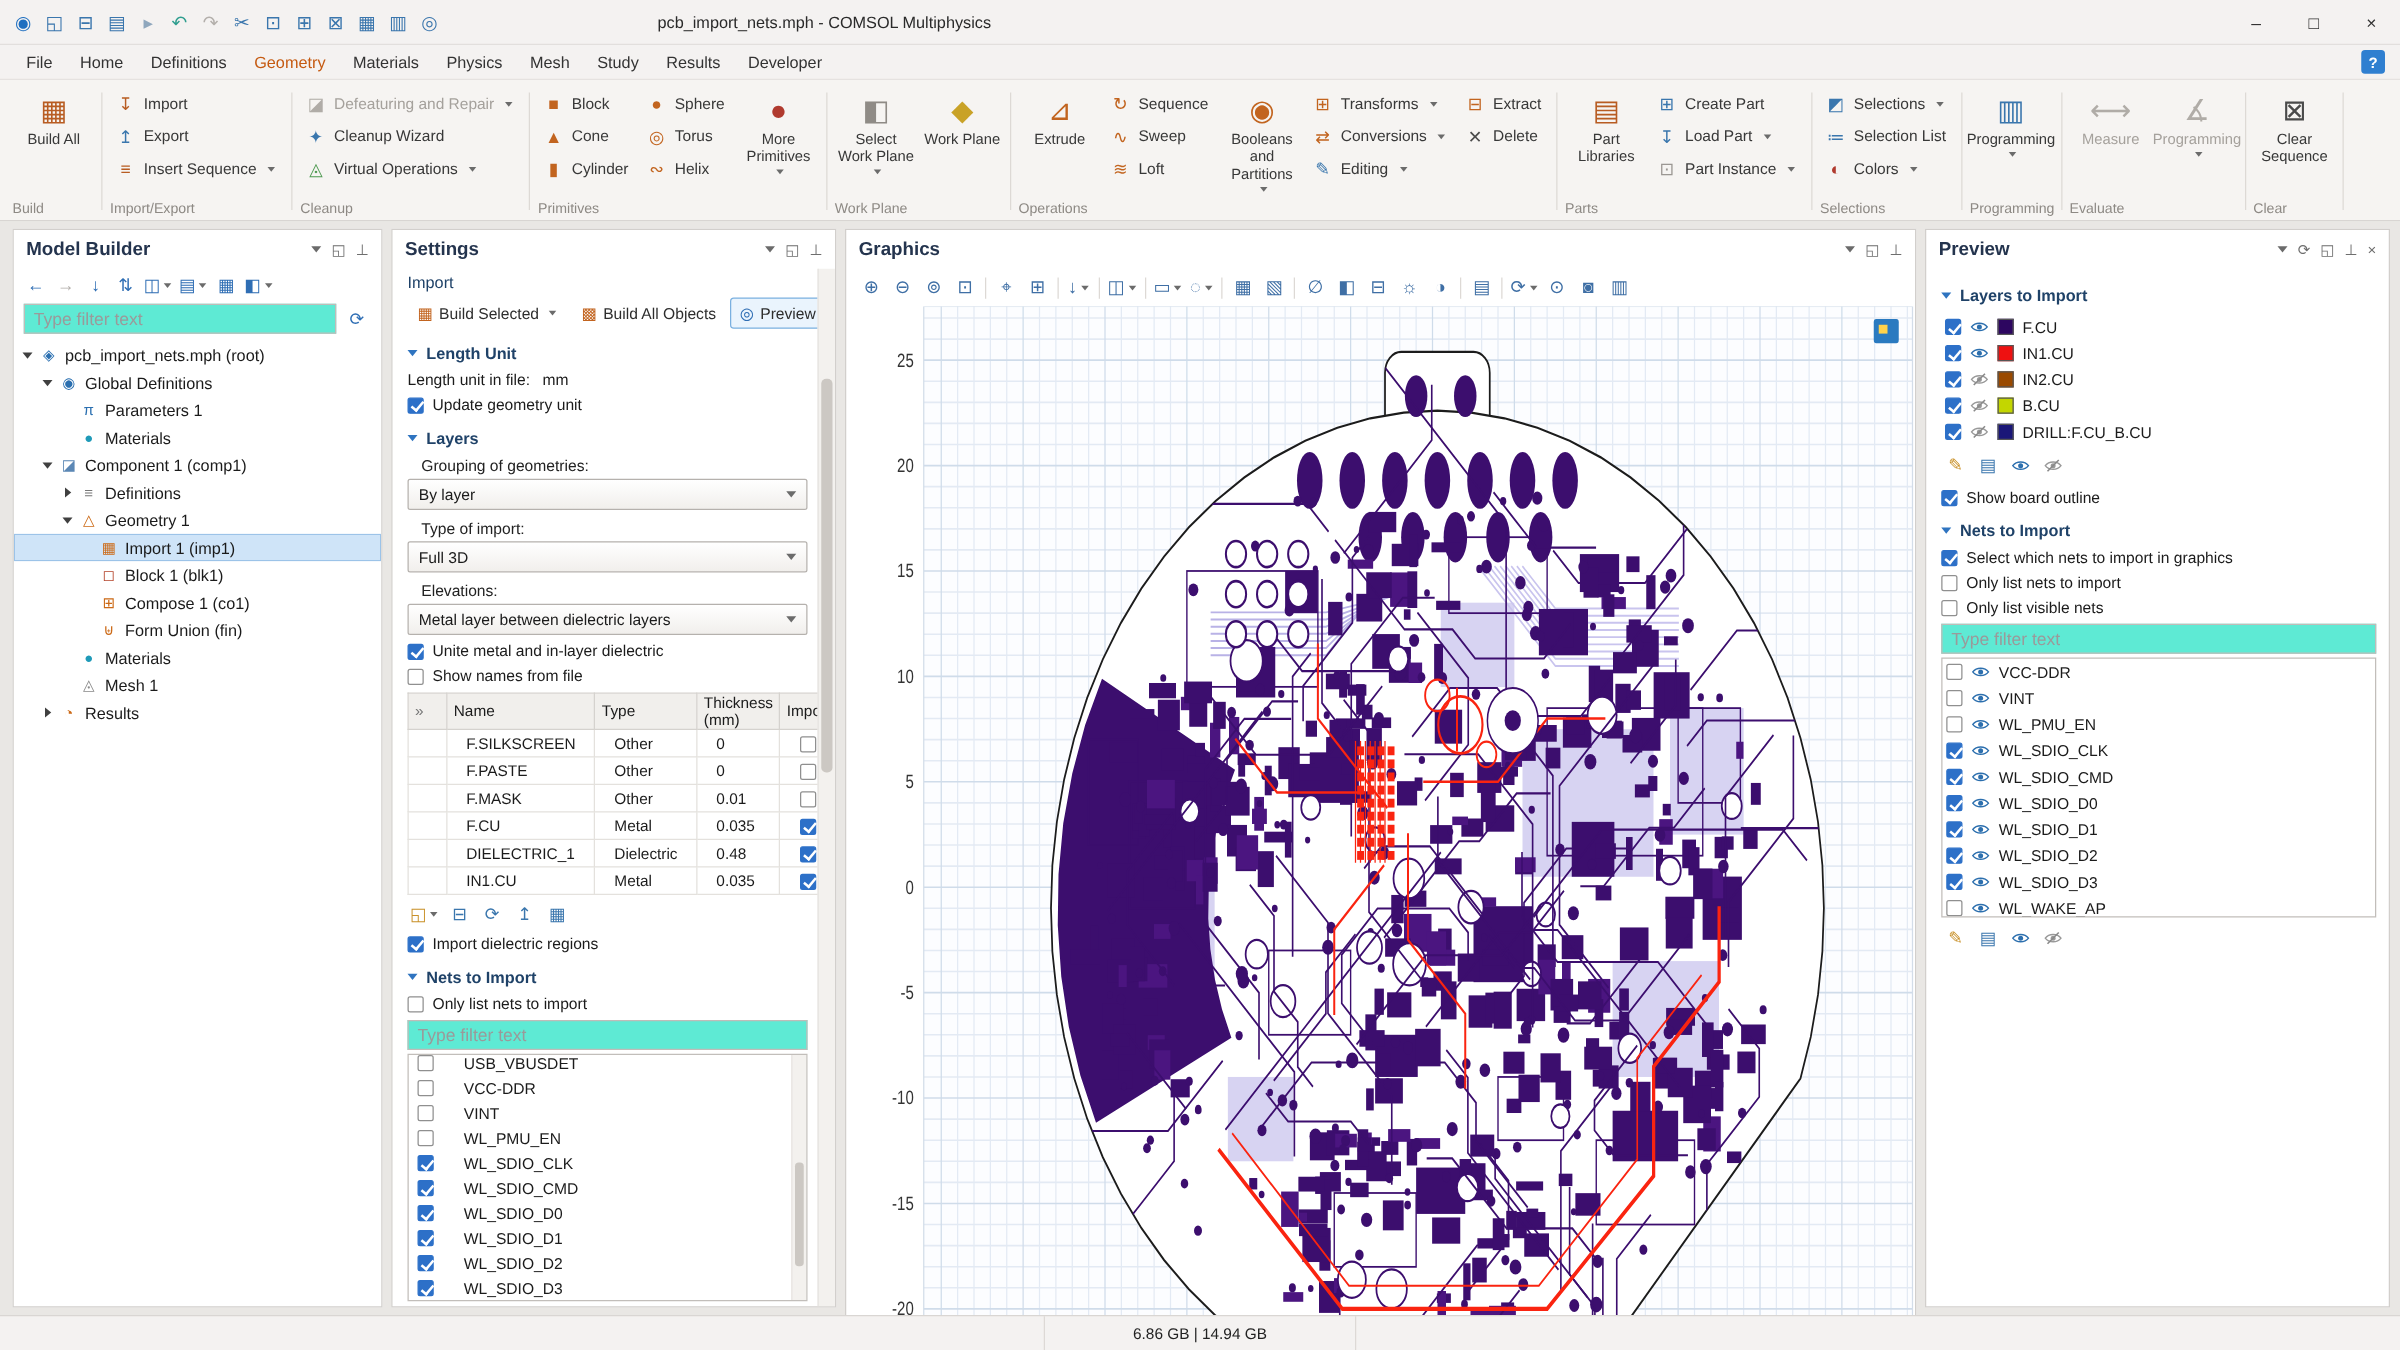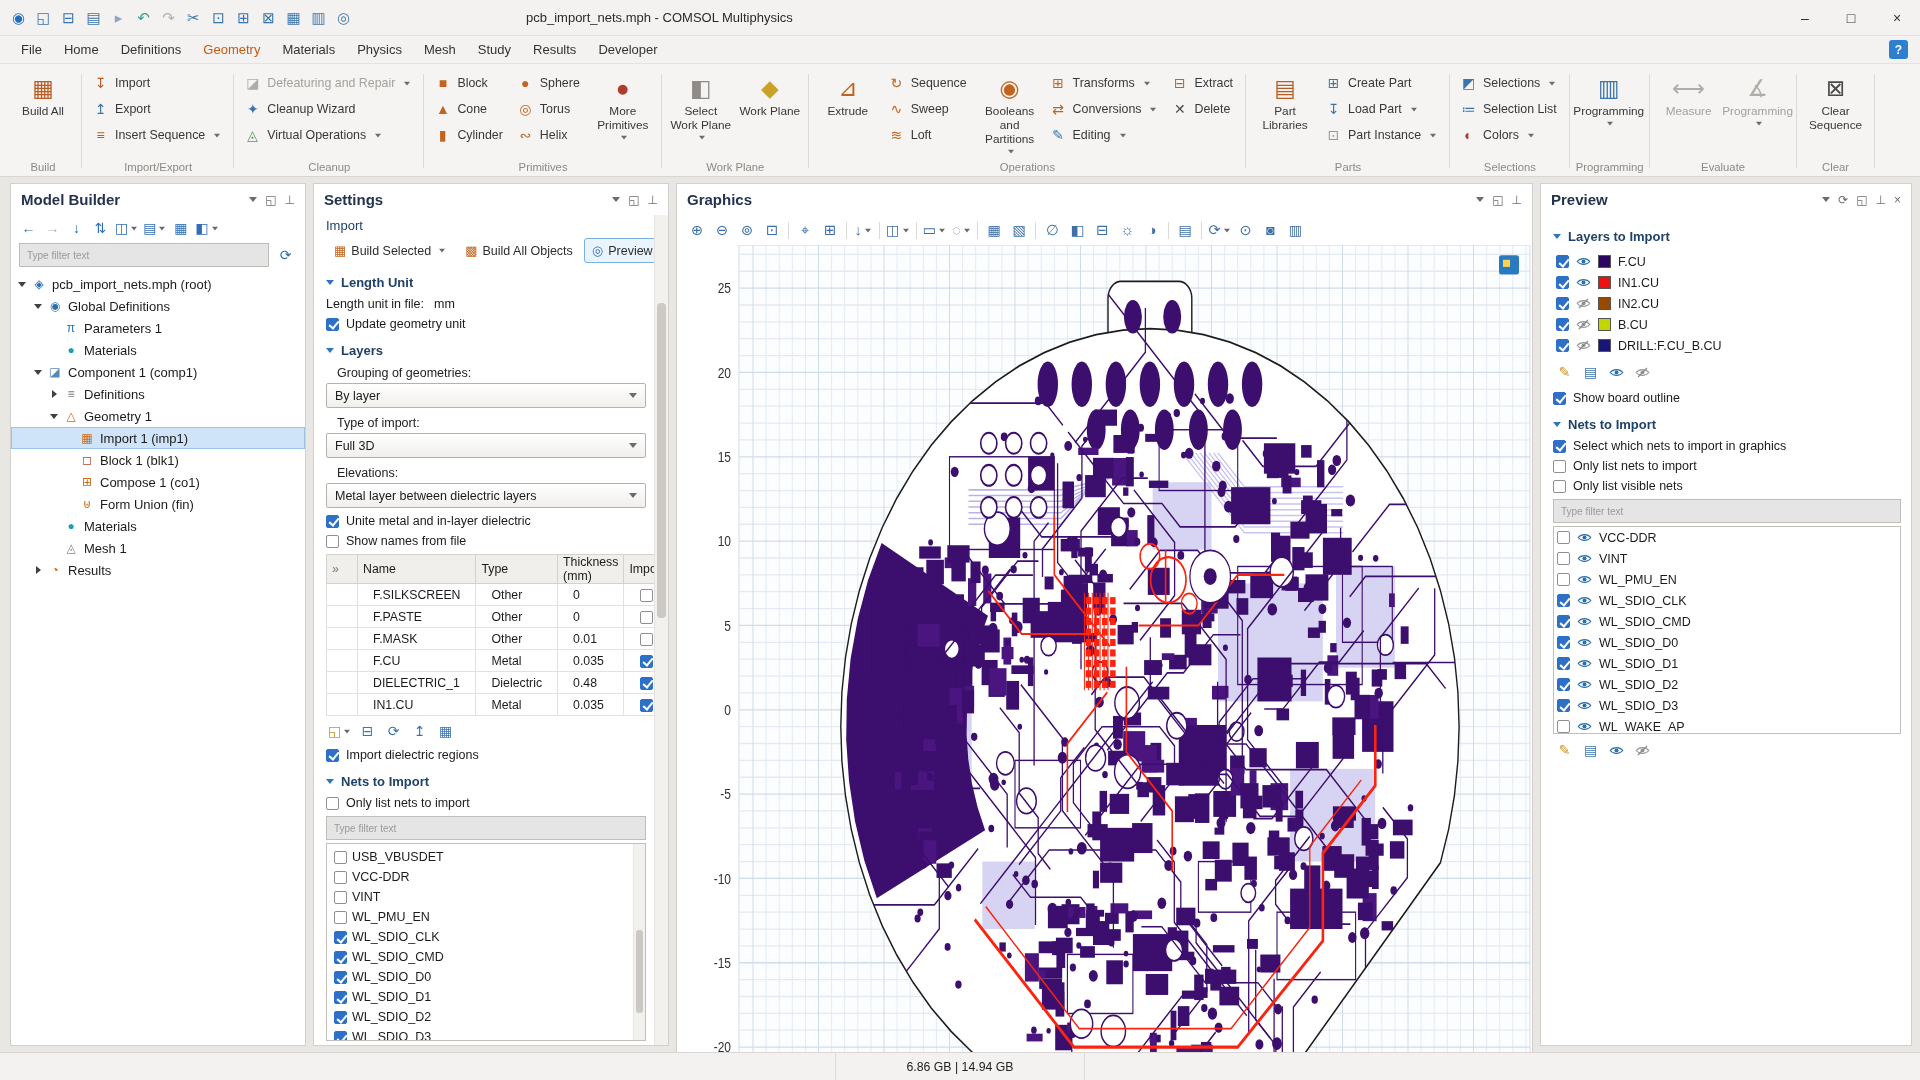--- a/index.html
+++ b/index.html
@@ -28,21 +28,21 @@
 #menubar-items{display:flex;align-items:center}
 .menu-item{padding:4px 11px;font-size:13px;color:#333;border-radius:3px}
 .menu-item.active{color:#c55a11}
 #help-btn{margin-left:auto;margin-right:12px;width:19px;height:19px;background:#2f7fd0;color:#fff;border-radius:3px;display:flex;align-items:center;justify-content:center;font-size:12px;font-weight:bold}
 
 
 #ribbon{height:113px;background:#f6f4f2;border-bottom:1px solid #d8d5d2;display:flex;align-items:stretch;padding:2px 2px 0 4px;overflow:hidden}
 .rgroup{display:flex;flex-direction:column;padding:1px 6px 0;position:relative;flex:none}
 .rgroup::after{content:"";position:absolute;right:0;top:8px;bottom:8px;width:1px;background:#ddd9d5}
 .rgroup-body{flex:1;display:flex;align-items:flex-start;gap:3px}
-.rgroup-label{height:17px;line-height:17px;text-align:center;font-size:11.3px;color:#8d8984}
+.rgroup-label{height:17px;line-height:17px;font-size:11.3px;color:#8d8984}
 .rstack{display:flex;flex-direction:column;padding-top:3px}
 .rsmall{display:flex;align-items:center;gap:6px;height:26px;padding:0 7px 0 4px;font-size:12.4px;color:#383838;border-radius:3px;white-space:nowrap}
 .rsmall .rg{width:17px;text-align:center;font-size:14px;flex:none}
 .rbig{width:66px;display:flex;flex-direction:column;align-items:center;text-align:center;padding:5px 2px 0;font-size:11.8px;color:#383838;line-height:1.18;border-radius:3px}
 .rbig .rg{font-size:23px;height:33px;display:flex;align-items:center;justify-content:center}
 .rbig .rlab{display:flex;flex-wrap:wrap;justify-content:center;align-items:center;gap:2px}
 .rdis{color:#a5a19c}
 
 
 #workspace{position:absolute;top:177px;left:0;right:0;bottom:28px;display:flex;gap:7px;padding:6px 8px 6px 10px;background:#e9e7e4}
@@ -55,21 +55,21 @@
 #preview-panel{width:372px;flex:none}
 .panel-header{height:31px;flex:none;display:flex;align-items:center;padding:0 10px}
 .panel-title{font-size:15px;font-weight:bold;color:#24344e}
 .ph-icons{margin-left:auto;display:flex;align-items:center;gap:8px}
 .phg{color:#6e6e6e;font-size:12px}
 
 
 #mb-toolbar{display:flex;align-items:center;gap:1px;height:26px;padding:0 6px;flex:none}
 .tico-btn{min-width:23px;height:22px;display:flex;align-items:center;justify-content:center;font-size:14px;border-radius:3px;padding:0 2px}
 .filter-row{display:flex;align-items:center;gap:5px;padding:2px 8px 4px;flex:none}
-.filter-input{flex:1;height:24px;border:1px solid #c0bcb8;padding:0 7px;font-size:10px;background:#e5e5e5;outline:none;color:#333}
+.filter-input{flex:1;height:24px;border:1px solid #c0bcb8;padding:0 7px;font-size:14px;background:#5eead4;outline:none;color:#333}
 ::placeholder{color:#9a9a9a}
 #mb-tree{flex:1;overflow:hidden;padding-top:2px}
 .tnode{height:22px;display:flex;align-items:center;font-size:13px}
 .tnode.selected{background:#cfe4f8;box-shadow:inset 0 0 0 1px #9cc3e8}
 .texp{display:inline-block;width:11px;height:11px;position:relative;margin-right:3px;flex:none}
 .texp.open::before{content:"";position:absolute;left:1px;top:3px;border-left:4px solid transparent;border-right:4px solid transparent;border-top:5px solid #404040}
 .texp.closed::before{content:"";position:absolute;left:3px;top:1px;border-top:4px solid transparent;border-bottom:4px solid transparent;border-left:5px solid #404040}
 .tico{width:16px;text-align:center;font-size:12px;margin-right:5px;flex:none}
 
 
@@ -86,21 +86,21 @@
 .fselect{height:25px;border:1px solid #b5b1ad;background:linear-gradient(#ffffff,#f1efec);display:flex;align-items:center;padding:0 8px;font-size:12.5px;border-radius:2px}
 .fselect .tri{margin-left:auto}
 .ltable{width:100%;border-collapse:collapse;font-size:12.3px;margin-top:2px}
 .ltable th{background:#f1efec;border:1px solid #d5d2ce;height:23px;font-weight:normal;text-align:left;padding:0 5px}
 .ltable td{border:1px solid #e4e1dd;height:22px;padding:0 15px}
 .tc-first{width:16px;color:#777;text-align:center;padding:0 2px}
 .tc-imp{text-align:center}
 .tc-imp .cb{vertical-align:middle}
 #table-tools{display:flex;gap:3px;padding:4px 0 0}
 .netbox{border:1px solid #c2beba;margin-top:3px;height:198px;overflow:hidden;position:relative;background:#fff}
-.netrow{display:flex;align-items:flex-end;gap:5px;height:20px;padding:0 7px;font-size:12.5px}
+.netrow{display:flex;align-items:flex-start;gap:24px;height:20px;padding:0 7px;font-size:12.5px}
 .vtrack{position:absolute;right:0;top:31px;bottom:0;width:14px;background:#f3f1ee;border-left:1px solid #e5e2df}
 .vthumb{position:absolute;left:2px;width:9px;border-radius:4px;background:#ccc8c3}
 .ntrack{position:absolute;right:0;top:0;bottom:0;width:12px;background:#f3f1ee;border-left:1px solid #e7e4e1}
 .nthumb{position:absolute;left:2px;width:7px;border-radius:3px;background:#ccc8c3}
 
 
 #gx-toolbar{height:30px;display:flex;align-items:center;padding:0 8px;gap:1px;flex:none}
 .gic{min-width:24px;height:23px;display:flex;align-items:center;justify-content:center;font-size:14.5px;border-radius:3px;padding:0 2px}
 .gsep{width:1px;height:17px;background:#ddd9d5;margin:0 3px}
 #plot-wrap{flex:1;position:relative;overflow:hidden}

